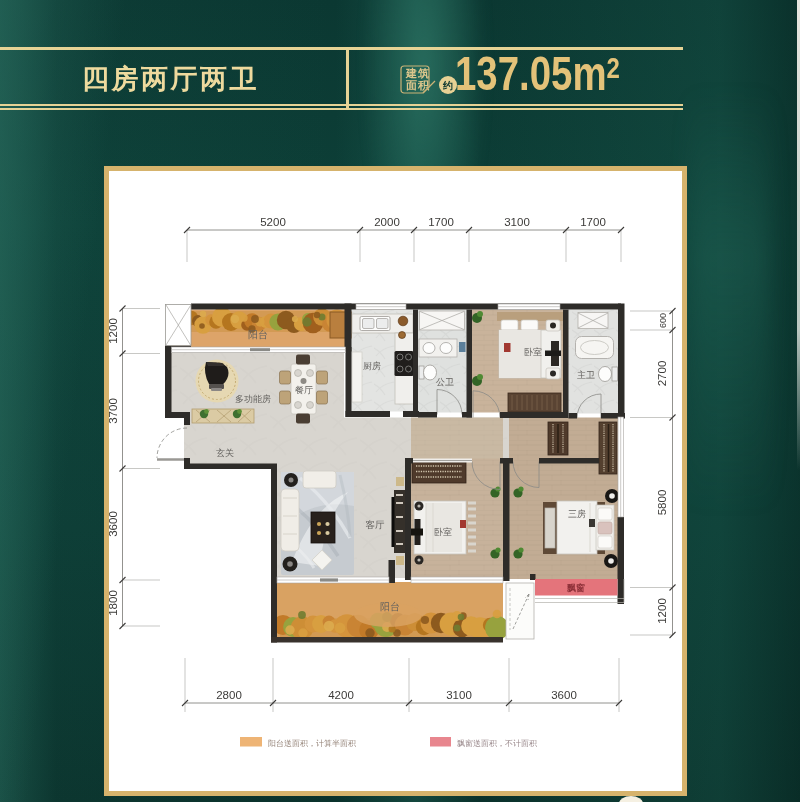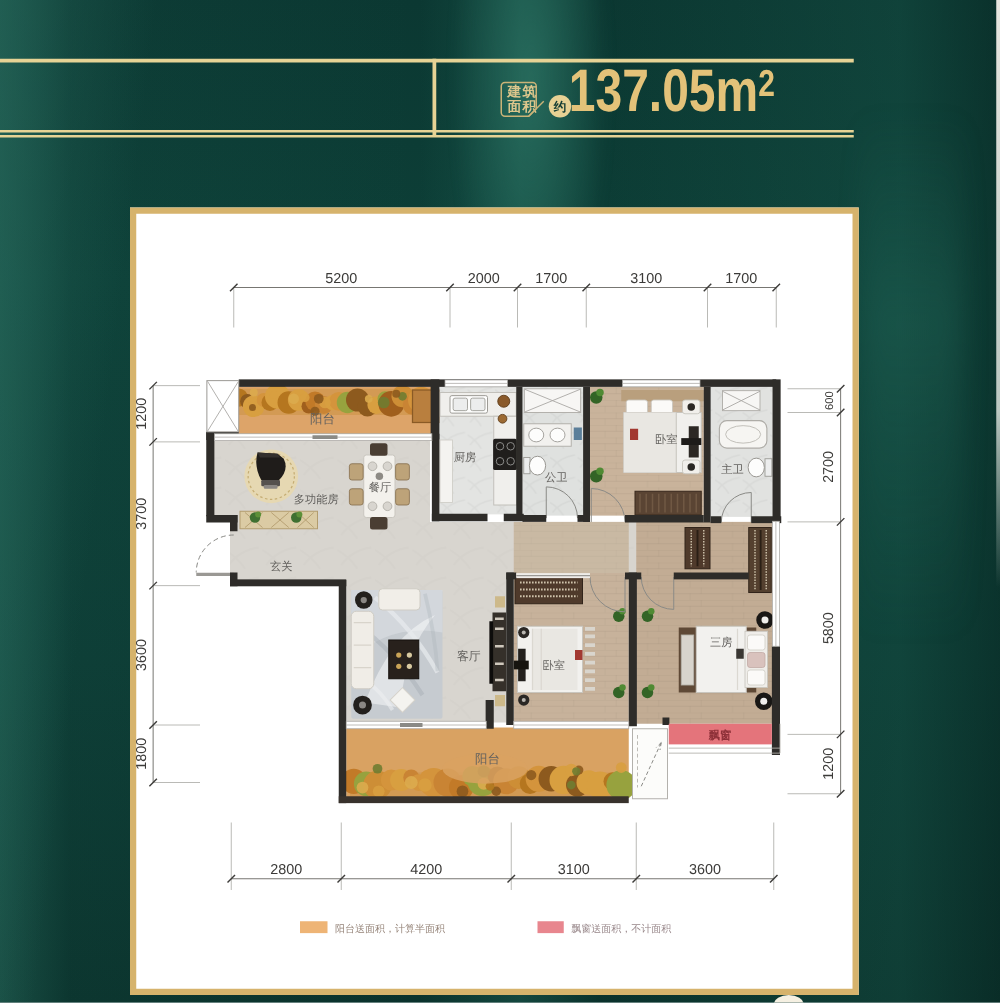--- a/index.html
+++ b/index.html
@@ -23,20 +23,21 @@
 
   <div class="abs" style="left:797px;top:0;width:3px;height:470px;background:linear-gradient(180deg,#e8e6e0, #bcc8c2 70%, rgba(200,210,205,0));"></div>
 
   <div class="abs" style="left:0;top:47px;width:683px;height:2.5px;background:#e6d395;"></div>
 
   <div class="abs" style="left:0;top:103.5px;width:683px;height:2.5px;background:#e6d395;"></div>
   <div class="abs" style="left:0;top:107.5px;width:683px;height:2px;background:#e6d395;"></div>
 
   <div class="abs" style="left:345.5px;top:47px;width:3px;height:61px;background:#e6d395;"></div>
 
+  <div class="abs" style="left:82px;top:61px;width:260px;height:32px;color:#eeda9e;font-size:27px;font-weight:bold;letter-spacing:2.5px;">四房两厅两卫</div>
 
   <svg class="abs" style="left:395px;top:55px;" width="70" height="50" viewBox="0 0 70 50">
     <path d="M 9 11 h 22 a 3 3 0 0 1 3 3 v 18 l -6 6 h -19 a 3 3 0 0 1 -3 -3 v -21 a 3 3 0 0 1 3 -3 z" fill="none" stroke="#cbb377" stroke-width="1.2"></path>
     <text x="11" y="22" font-size="11" font-weight="bold" fill="#dcc68c" style="letter-spacing:1px;">建筑</text>
     <text x="11" y="34" font-size="11" font-weight="bold" fill="#dcc68c" style="letter-spacing:1px;">面积</text>
     <path d="M 28 38 L 40 26" stroke="#cbb377" stroke-width="1.2" fill="none"></path>
     <circle cx="53" cy="30" r="9" fill="#e7d194"></circle>
     <text x="53" y="34" font-size="10" font-weight="bold" fill="#123b33" text-anchor="middle">约</text>
   </svg>
 

